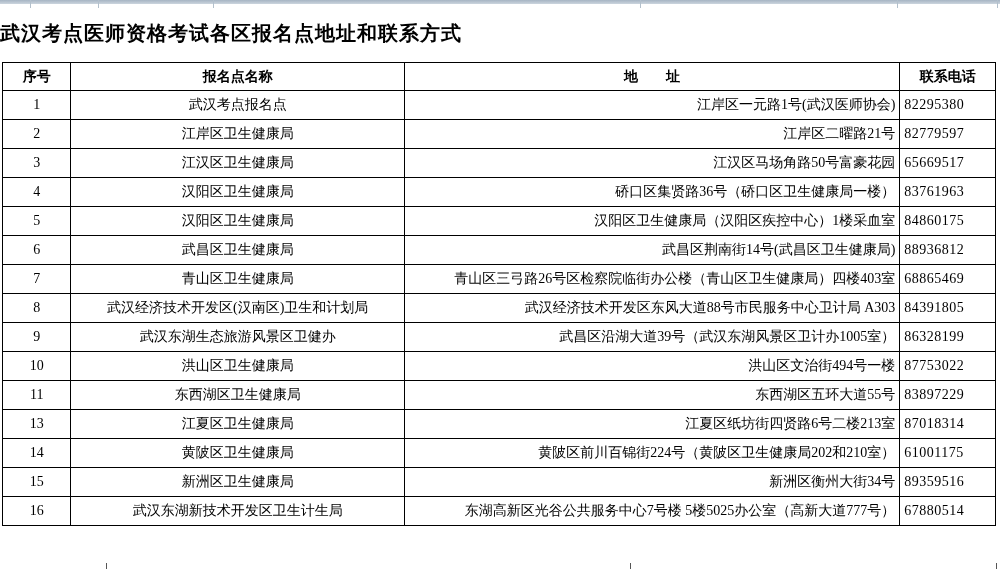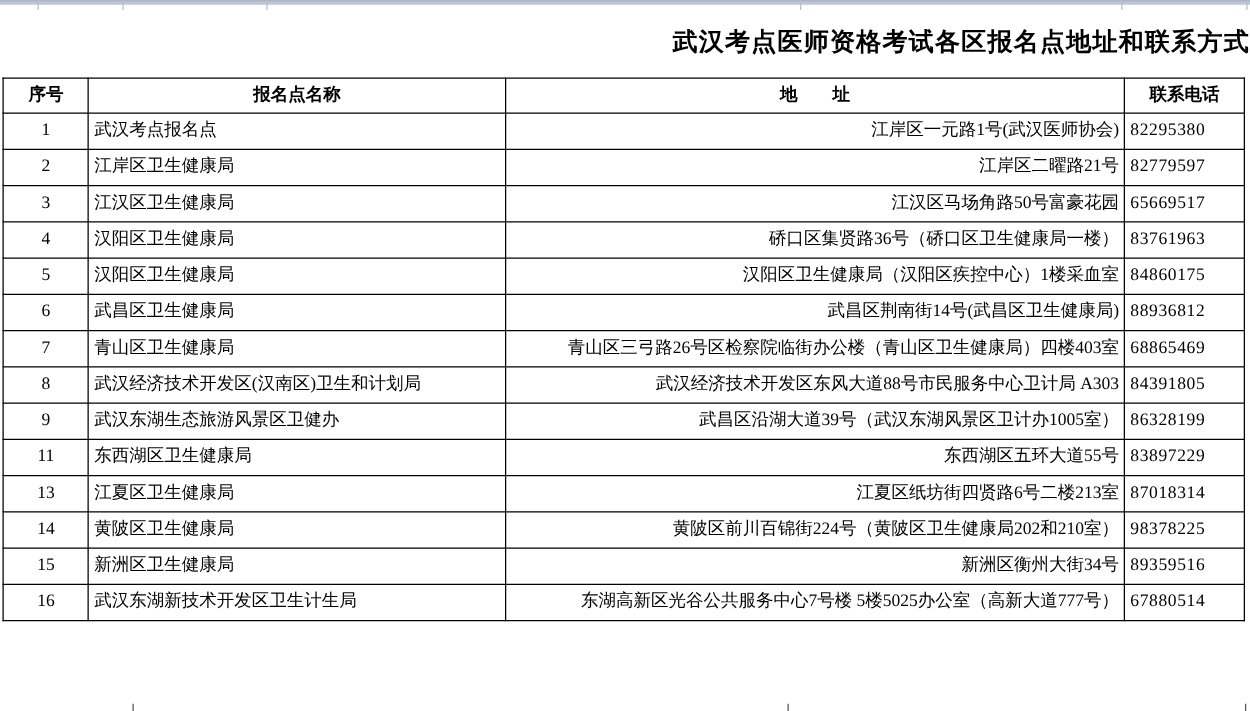--- a/index.html
+++ b/index.html
@@ -23,21 +23,21 @@
   .top-tick {
     position: absolute;
     top: 0;
     width: 1px; height: 8px;
     background: #b3c0cc;
   }
   .page-title {
     position: absolute;
     top: 20px; left: 0;
     width: 1000px;
-    text-align: right;
+    text-align: left;
     font-size: 20px;
     font-weight: bold;
     letter-spacing: 1px;
     white-space: nowrap;
   }
   table.reg-table {
     position: absolute;
     top: 62px; left: 2px;
     width: 994px;
     border-collapse: collapse;
@@ -57,21 +57,21 @@
     height: 27px;
     font-weight: bold;
     text-align: center;
   }
   .reg-table tbody td { height: 28px; }
   .col-num   { width: 68px; }
   .col-name  { width: 331px; }
   .col-addr  { width: 492px; }
   .col-phone { width: 95px; }
   td.c-num   { text-align: center; }
-  td.c-name  { text-align: left; }
+  td.c-name  { text-align: center; }
   td.c-addr  { text-align: right; }
   td.c-phone { text-align: left; letter-spacing: 0.5px; }
   
   .bottom-frag {
     position: absolute;
     top: 563px;
     width: 1px; height: 6px;
     background: #555555;
   }
 </style>
@@ -146,36 +146,42 @@
     <td class="c-addr">武汉经济技术开发区东风大道88号市民服务中心卫计局 A303</td>
     <td class="c-phone">84391805</td>
   </tr>
       <tr>
     <td class="c-num">9</td>
     <td class="c-name">武汉东湖生态旅游风景区卫健办</td>
     <td class="c-addr">武昌区沿湖大道39号（武汉东湖风景区卫计办1005室）</td>
     <td class="c-phone">86328199</td>
   </tr>
       <tr>
+    <td class="c-num">10</td>
+    <td class="c-name">洪山区卫生健康局</td>
+    <td class="c-addr">洪山区文治街494号一楼</td>
+    <td class="c-phone">87753022</td>
+  </tr>
+      <tr>
     <td class="c-num">11</td>
     <td class="c-name">东西湖区卫生健康局</td>
     <td class="c-addr">东西湖区五环大道55号</td>
     <td class="c-phone">83897229</td>
   </tr>
       <tr>
     <td class="c-num">13</td>
     <td class="c-name">江夏区卫生健康局</td>
     <td class="c-addr">江夏区纸坊街四贤路6号二楼213室</td>
     <td class="c-phone">87018314</td>
   </tr>
       <tr>
     <td class="c-num">14</td>
     <td class="c-name">黄陂区卫生健康局</td>
     <td class="c-addr">黄陂区前川百锦街224号（黄陂区卫生健康局202和210室）</td>
-    <td class="c-phone">98378225</td>
+    <td class="c-phone">61001175</td>
   </tr>
       <tr>
     <td class="c-num">15</td>
     <td class="c-name">新洲区卫生健康局</td>
     <td class="c-addr">新洲区衡州大街34号</td>
     <td class="c-phone">89359516</td>
   </tr>
       <tr>
     <td class="c-num">16</td>
     <td class="c-name">武汉东湖新技术开发区卫生计生局</td>

